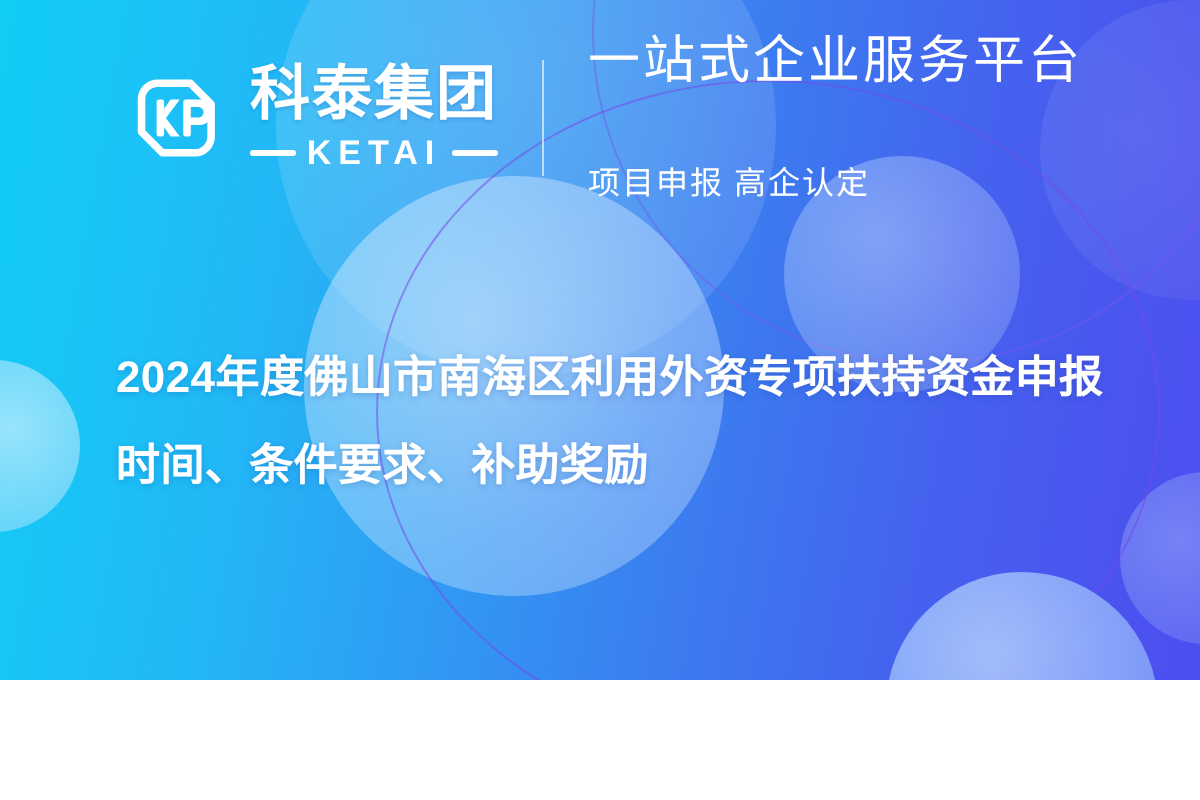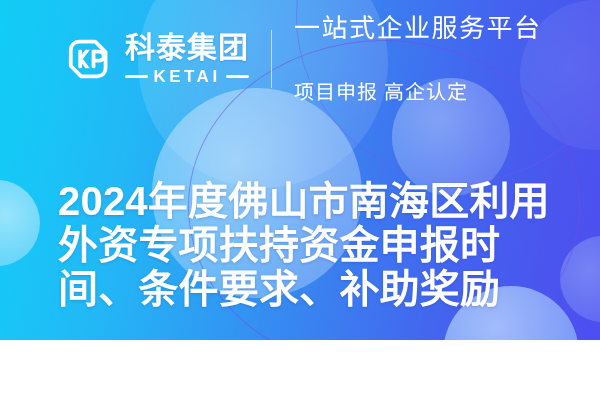--- a/index.html
+++ b/index.html
@@ -149,35 +149,35 @@
     font-size: 26px;
     font-weight: 400;
     letter-spacing: 1.5px;
     line-height: 1.15;
     white-space: nowrap;
   }
   .tagline-sub {
     margin-top: 5px;
     color: #ffffff;
     font-family: "Liberation Serif", "DejaVu Serif", serif;
-    font-size: 20px;
+    font-size: 16px;
     font-weight: 400;
     letter-spacing: 1px;
     line-height: 1.15;
     white-space: nowrap;
   }
 
   
   .headline {
     position: absolute;
     left: 58px;
     top: 152px;
     width: 500px;
     color: #ffffff;
-    font-size: 40px;
+    font-size: 22px;
     font-weight: 700;
     line-height: 44px;
     letter-spacing: 0.2px;
     text-shadow: 0 1px 3px rgba(18,62,150,0.25);
   }
 </style>
 </head>
 <body>
 
 <div id="banner">

